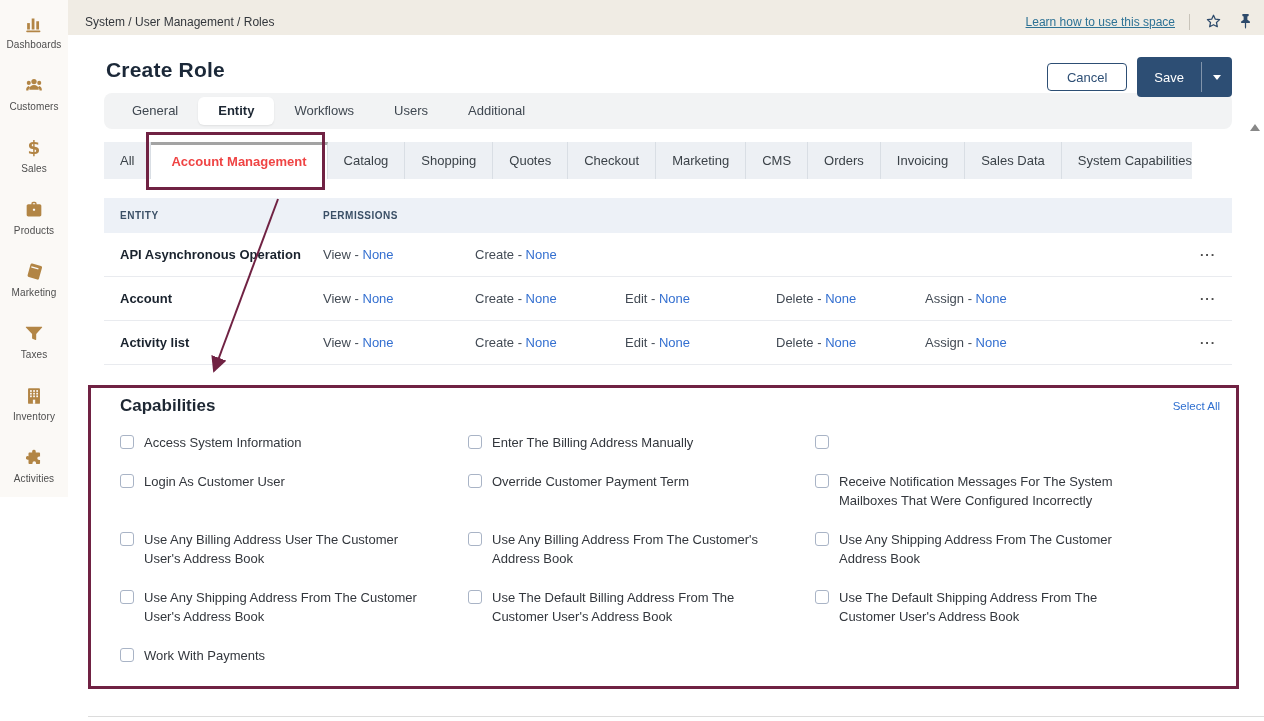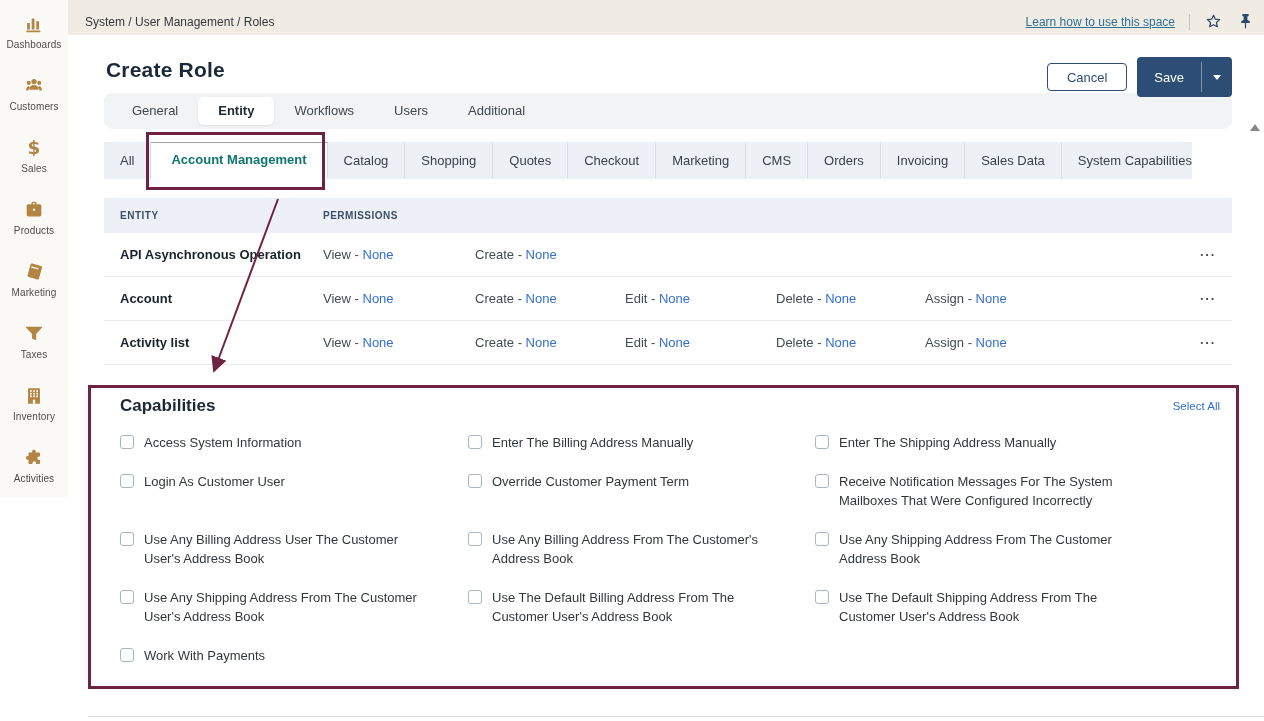--- a/index.html
+++ b/index.html
@@ -37,21 +37,21 @@
 
   
   .main-tabs { margin:0 16px; height:36px; background:#f2f3f4; border-radius:8px; display:flex; align-items:center; padding:0 8px; }
   .main-tab { padding:0 20px; height:28px; line-height:28px; font-size:13px; color:#3f4750; border-radius:6px; cursor:pointer; }
   .main-tab.active { background:#fff; font-weight:700; color:#1d2733; box-shadow:0 1px 2px rgba(0,0,0,.08); }
 
   
   .cat-tabs { margin:13px 0 0 16px; width:1088px; height:37px; background:#edf0f4; display:flex; }
   .cat-tab { padding:0 16px; line-height:37px; font-size:13px; color:#3b4248; border-right:1px solid #d9dee4; cursor:pointer; white-space:nowrap; }
   .cat-tab:last-child { border-right:none; }
-  .cat-tab.active { background:#fff; border-top:1px solid #a3a3a3; line-height:34px; font-weight:700; color:#0f766e; padding:0 20px; }
+  .cat-tab.active { background:#fff; border-top:3px solid #a3a3a3; line-height:34px; font-weight:700; color:#ef4444; padding:0 20px; }
 
   
   .perm-table { margin:19px 16px 0; }
   .pt-header { height:35px; background:#edf1f7; position:relative; }
   .pt-header span { position:absolute; top:0; line-height:35px; font-size:10px; font-weight:700; letter-spacing:.5px; color:#3a4f66; }
   .pt-h-entity { left:16px; }
   .pt-h-perms { left:219px; }
   .pt-row { height:44px; border-bottom:1px solid #e9ebef; position:relative; }
   .pt-entity { position:absolute; left:16px; top:0; line-height:44px; font-size:13px; font-weight:700; color:#19222d; }
   .pt-perm { position:absolute; top:0; line-height:44px; font-size:13px; color:#434b55; }
@@ -270,21 +270,20 @@
         <div class="cap-item">
           <span class="checkbox"></span>
           <span class="cap-label">Access System Information</span>
         </div>
         <div class="cap-item">
           <span class="checkbox"></span>
           <span class="cap-label">Enter The Billing Address Manually</span>
         </div>
         <div class="cap-item">
           <span class="checkbox"></span>
-          <span class="cap-label">Enter The Shipping Address Manually</span>
         </div>
         <div class="cap-item">
           <span class="checkbox"></span>
           <span class="cap-label">Login As Customer User</span>
         </div>
         <div class="cap-item">
           <span class="checkbox"></span>
           <span class="cap-label">Override Customer Payment Term</span>
         </div>
         <div class="cap-item">

